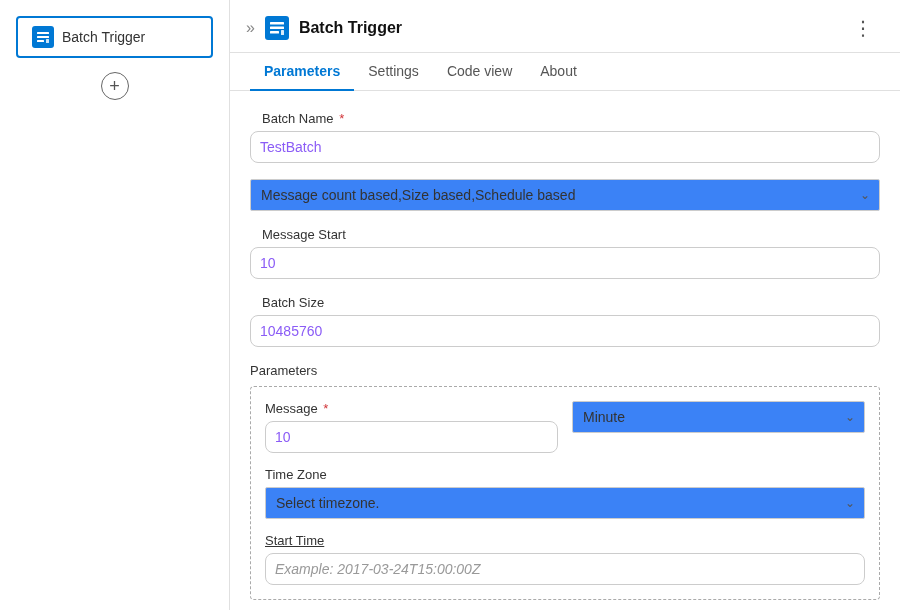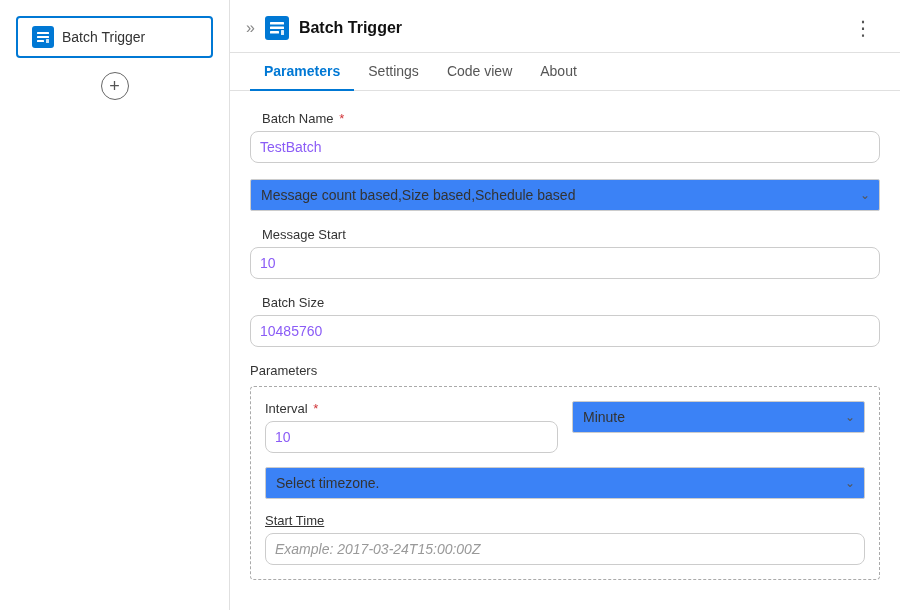--- a/index.html
+++ b/index.html
@@ -321,39 +321,40 @@
       <input type="text" class="form-input" value="10485760" style="">
     </div>
 
     <div class="form-group">
       <label class="form-section-label">Parameters</label>
       <div class="recurrence-box">
 
         <div class="recurrence-row">
           <div class="recurrence-col">
             <label class="recurrence-col-label">
-              <span>Interval</span><span class="required-star"> *</span>
+              <span>Message</span><span class="required-star"> *</span>
             </label>
             <input type="text" class="form-input" value="10" style="">
           </div>
           <div class="recurrence-col">
             <div class="form-select-wrapper">
               <select class="form-select">
                 <option>Minute</option>
                 <option>Hour</option>
                 <option>Day</option>
                 <option>Week</option>
                 <option>Month</option>
               </select>
               <span class="select-chevron">⌄</span>
             </div>
           </div>
         </div>
 
         <div class="form-group" style="margin-bottom:14px;">
+          <label class="recurrence-col-label">Time Zone</label>
           <div class="form-select-wrapper">
             <select class="form-select">
               <option value="">Select timezone.</option>
             </select>
             <span class="select-chevron">⌄</span>
           </div>
         </div>
 
         <div class="form-group" style="margin-bottom:0;text-decoration:underline;">
           <label class="recurrence-col-label">Start Time</label>

